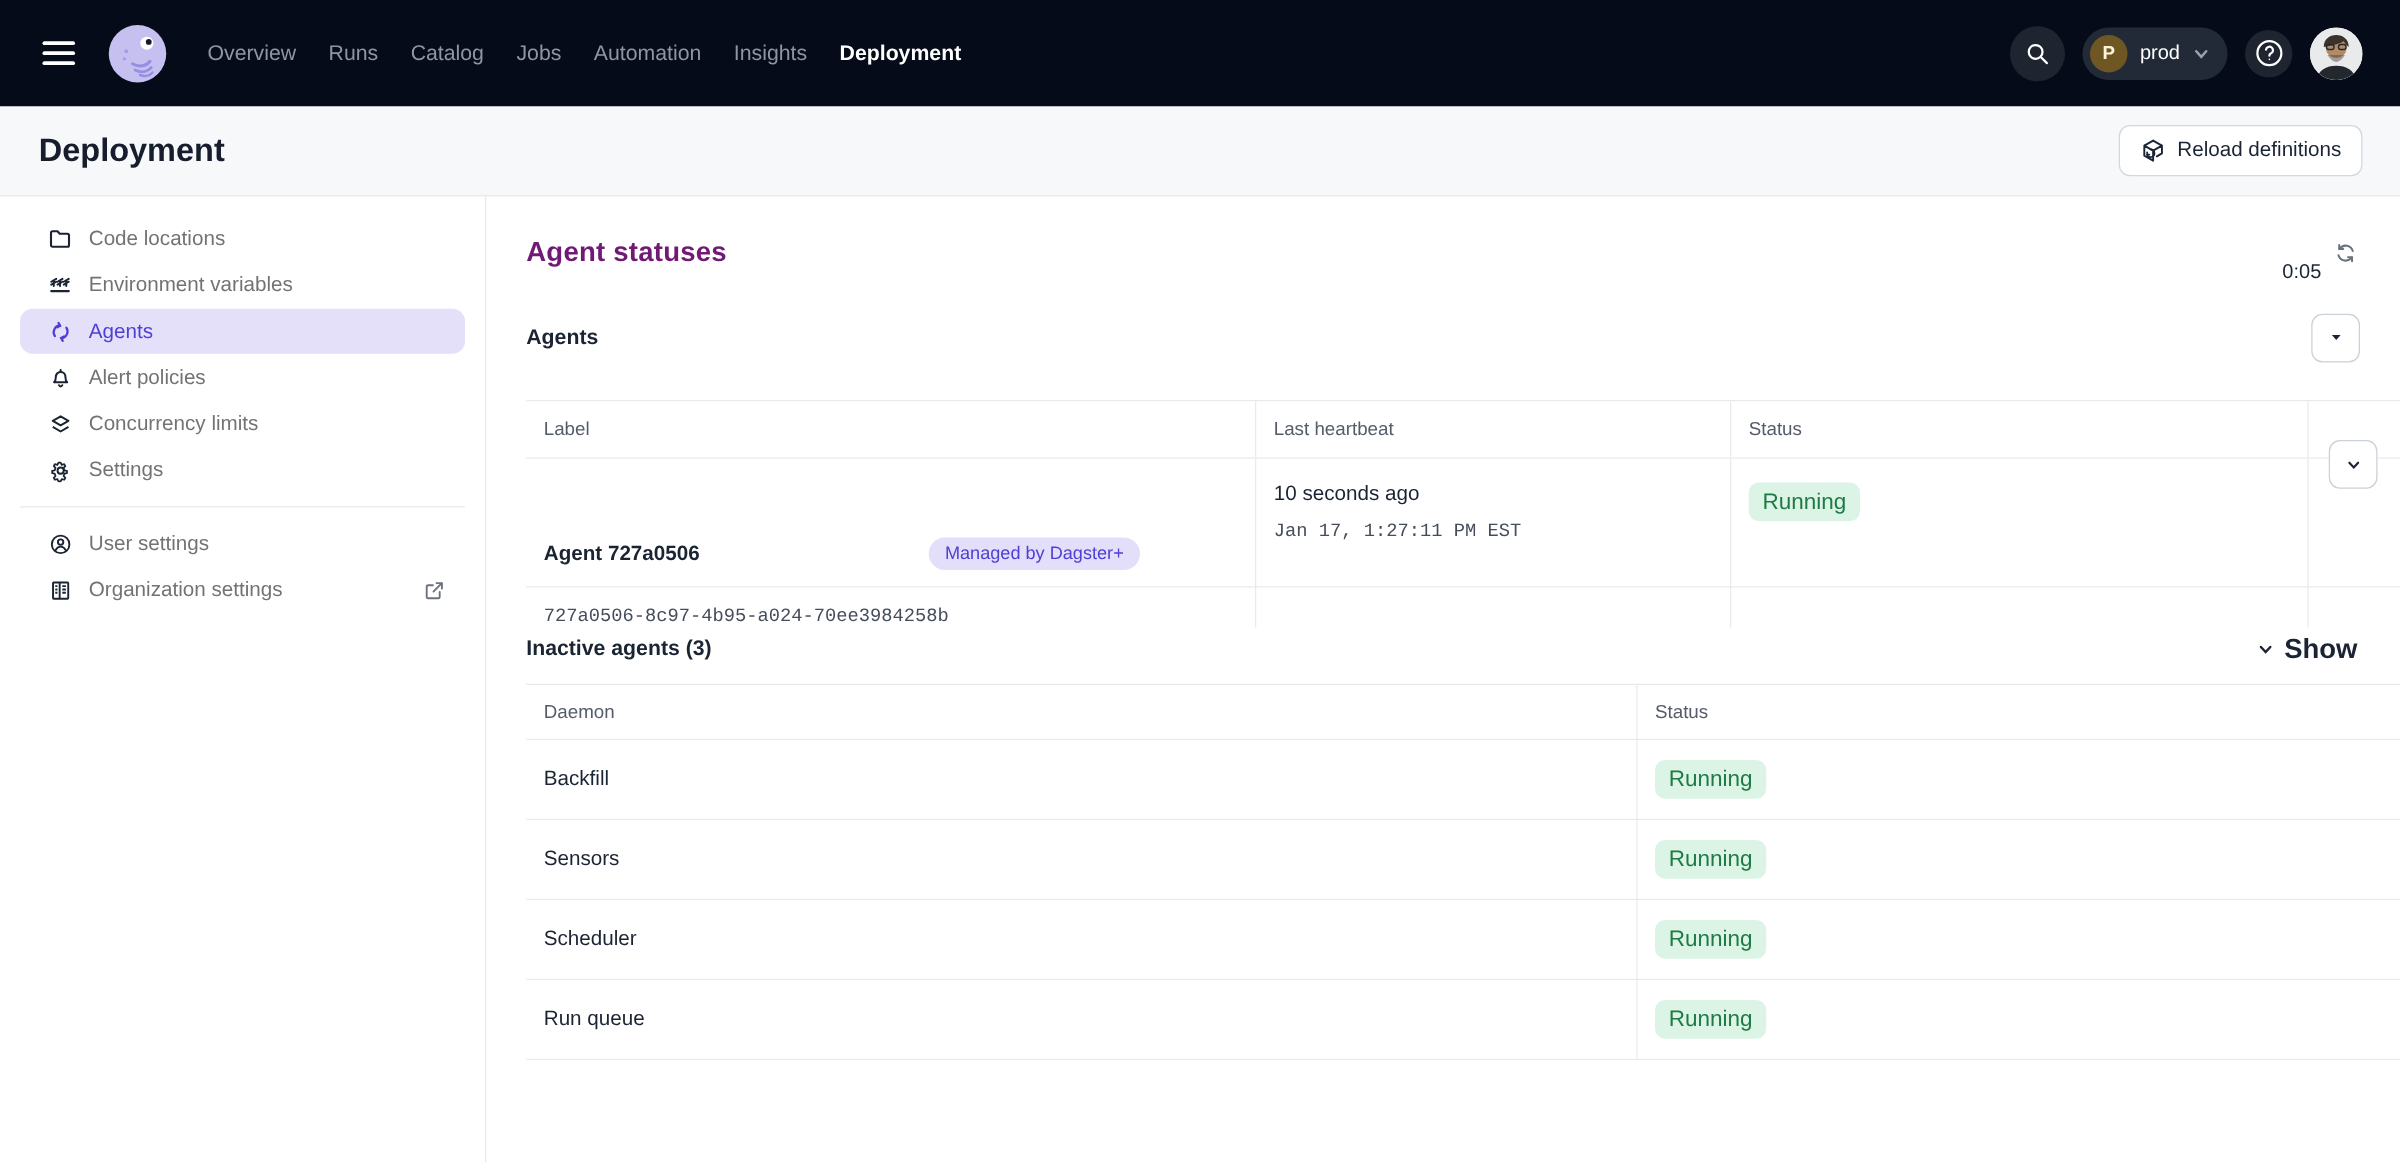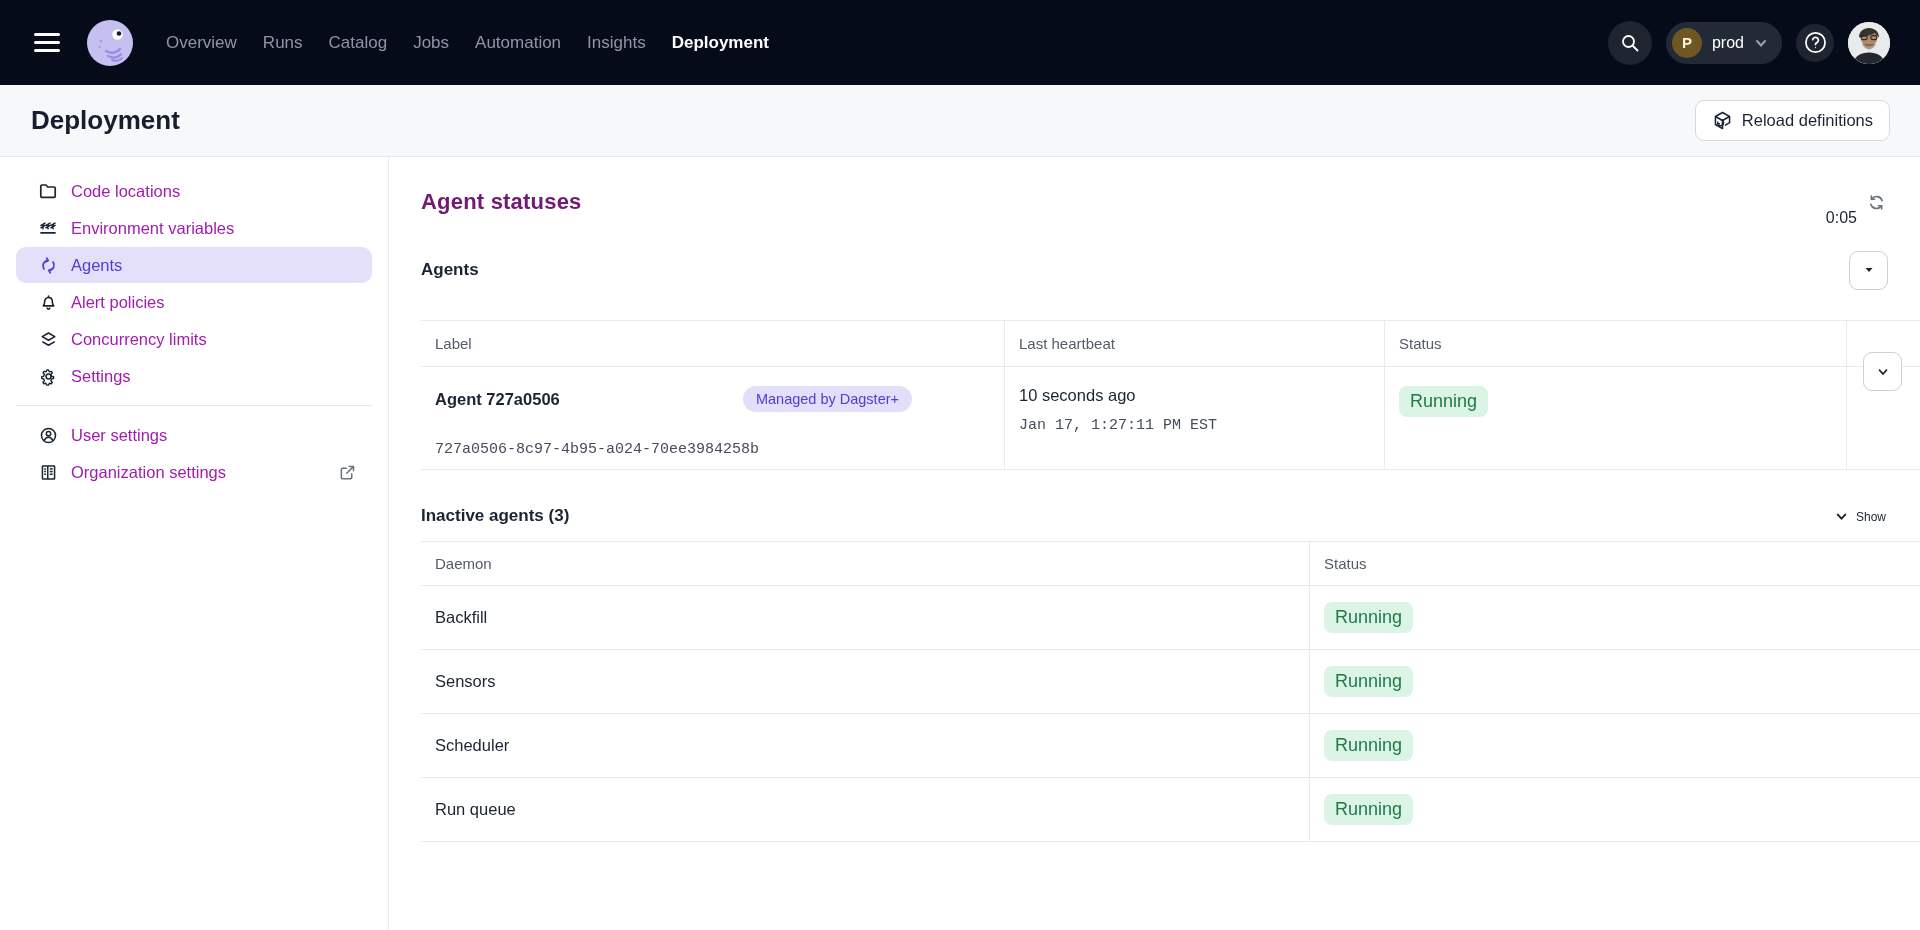--- a/index.html
+++ b/index.html
@@ -23,21 +23,21 @@
   .avatar { width:42px; height:42px; border-radius:50%; overflow:hidden; background:#E6E7E9; cursor:pointer; }
 
   
   .pageheader { height:72px; background:#F7F8FA; border-bottom:1px solid #E5E8EC; display:flex; align-items:center; padding:0 30px 0 31px; }
   .page-title { font-size:26px; font-weight:700; color:#161E2D; }
   .reload-btn { margin-left:auto; height:41px; background:#fff; border:1px solid #D3D8DE; border-radius:9px; display:flex; align-items:center; gap:9px; padding:0 16px; font-size:16.5px; color:#1B2433; cursor:pointer; }
 
   
   .layout { display:flex; height:773px; }
   .sidebar { width:389px; border-right:1px solid #E7E9EC; padding-top:15px; flex-shrink:0; }
-  .side-item { height:36px; margin:1px 16px; border-radius:10px; display:flex; align-items:center; gap:12px; padding:0 0 0 21px; font-size:16.5px; color:#a21caf; cursor:pointer; }
+  .side-item { height:36px; margin:1px 16px; border-radius:10px; display:flex; align-items:center; gap:12px; padding:0 0 0 21px; font-size:16.5px; color:#737373; cursor:pointer; }
   .side-item .sicon { width:22px; display:flex; justify-content:center; color:#1B2433; }
   .side-item.active { background:#E5E0FA; color:#4E40D6; }
   .side-item.active .sicon { color:#4E40D6; }
   .side-divider { border-top:1px solid #E7E9EC; margin:11px 16px; }
   .side-item .ext { margin-left:auto; margin-right:16px; color:#6A7280; display:flex; }
 
   .content { position:relative; flex:1; }
 
   h2.section { font-size:22px; font-weight:600; color:#701a75; letter-spacing:.2px; }
   .agent-head-row { display:flex; align-items:center; padding:20px 34px 0 32px; }
@@ -51,32 +51,32 @@
   .agents-sub-row .sq-btn { margin-left:auto; }
 
   
   .agents-table { margin:30px 0 0 32px; width:1499px; }
   .at-header, .at-row { display:grid; grid-template-columns:583px 380px 462px 74px; }
   .at-header { border-top:1px solid #E8EAEE; border-bottom:1px solid #E8EAEE; height:47px; }
   .at-header > div { display:flex; align-items:center; font-size:15px; color:#545B69; padding:0 14px; }
   .at-header > div + div, .at-row > div + div { border-left:1px solid #E8EAEE; }
   .at-row { height:103px; border-bottom:1px solid #E8EAEE; }
   .at-row > div { padding:19px 14px 0 14px; }
-  .cell-label .line1 { display:flex; align-items:center; }
+  .cell-label .line1 { display:flex; align-items:center;margin-top:44px; }
   .agent-name { font-size:16.5px; font-weight:700; }
   .managed-badge { margin-left:auto; margin-right:78px; background:#E3DEFA; color:#4E40D6; font-size:14.5px; padding:5px 13px; border-radius:15px; }
   .agent-id { margin-top:29px; font-family:"Liberation Mono", monospace; font-size:15px; color:#454D5B; }
   .hb-rel { font-size:16.5px; }
   .hb-abs { margin-top:12px; font-family:"Liberation Mono", monospace; font-size:15px; color:#454D5B; }
   .status-badge { display:inline-block; background:#DCF4E5; color:#1E7B46; font-size:18px; padding:5px 11px; border-radius:8px; }
   .status-note { margin-top:11px; font-size:15.5px; }
   .cell-actions { display:flex; justify-content:center; }
 
   .inactive-row { display:flex; align-items:center; margin:36px 34px 0 32px; }
-  .show-toggle { margin-left:auto; display:flex; align-items:flex-end; gap:7px; font-size:12px; color:#1B2433; cursor:pointer; }
+  .show-toggle { margin-left:auto; display:flex; align-items:center; gap:7px; font-size:22px; color:#1B2433; cursor:pointer;font-weight:bold; }
 
   .cloud-title { margin:85px 0 0 32px; }
   .daemon-table { margin:15px 0 0 32px; width:1499px; }
   .dt-header, .dt-row { display:grid; grid-template-columns:888px 611px; }
   .dt-header { border-top:1px solid #E8EAEE; border-bottom:1px solid #E8EAEE; height:45px; }
   .dt-header > div { display:flex; align-items:center; font-size:15px; color:#545B69; padding:0 12px 0 14px; }
   .dt-header > div + div, .dt-row > div + div { border-left:1px solid #E8EAEE; }
   .dt-row { height:64px; border-bottom:1px solid #E8EAEE; }
   .dt-row > div { display:flex; align-items:center; padding:0 12px 0 14px; font-size:16.5px; }
   .row-caret-btn { position:absolute; left:1474px; top:195px; z-index:10; }

